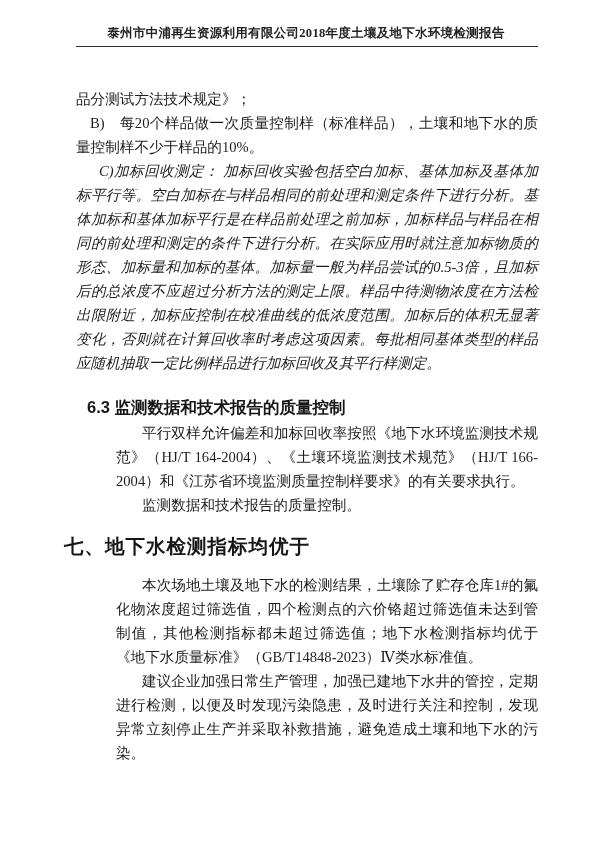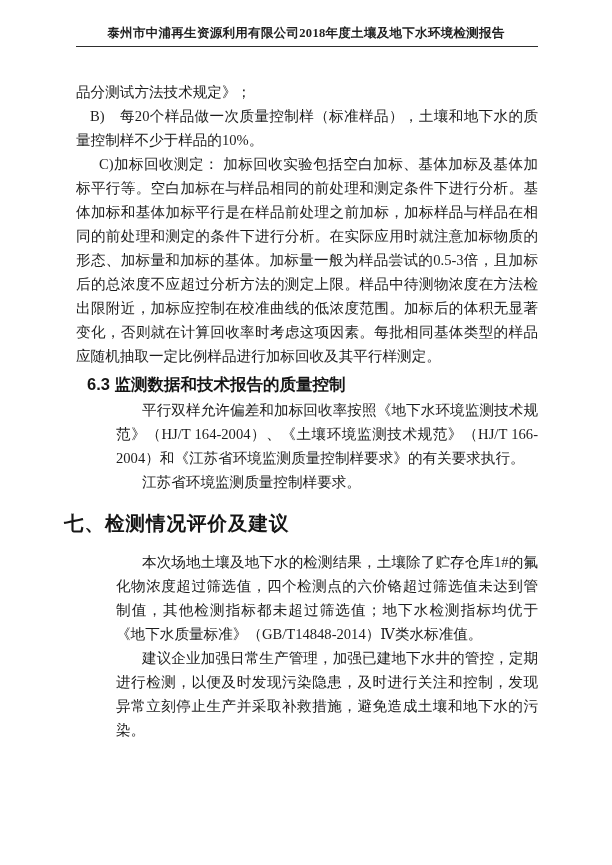--- a/index.html
+++ b/index.html
@@ -25,37 +25,37 @@
     color: #222;
   }
   .header-rule {
     position: absolute;
     top: 46px; left: 76px; width: 462px;
     height: 0;
     border-top: 1.5px solid #2e2e2e;
   }
   .content {
     position: absolute;
-    top: 80px; left: 76px; width: 462px;
+    top: 87px; left: 76px; width: 462px;
     font-size: 14.6px;
     line-height: 24px;
     text-align: justify;
     text-justify: inter-ideograph;
     color: #1c1c1c;
   }
   p.p-cont { text-indent: 0; }
   p.p-item-b { text-indent: 14px; }
-  p.p-item-c { text-indent: 23px; }
+  p.p-item-c { text-indent: 23px; font-style: italic; }
   p.p-item-d { padding-left: 10px; }
   h2.h-63 {
     font-family: "Liberation Sans", "DejaVu Sans", sans-serif;
     font-size: 16.5px;
     font-weight: 700;
     line-height: 22px;
-    margin: 5px 0 3px 11px;
+    margin: 21px 0 3px 11px;
     color: #161616;
   }
   p.p-indent { text-indent: 26px; margin-left: 40px; }
   h1.h-7 {
     font-family: "Liberation Sans", "DejaVu Sans", sans-serif;
     font-size: 19.5px;
     font-weight: 700;
     line-height: 26px;
     letter-spacing: 1px;
     margin: 16px 0 14px -12px;
@@ -84,24 +84,24 @@
 
     <p class="p-item-b">B)　每20个样品做一次质量控制样（标准样品），土壤和地下水的质量控制样不少于样品的10%。</p>
 
     <p class="p-item-c">C)加标回收测定： 加标回收实验包括空白加标、基体加标及基体加标平行等。空白加标在与样品相同的前处理和测定条件下进行分析。基体加标和基体加标平行是在样品前处理之前加标，加标样品与样品在相同的前处理和测定的条件下进行分析。在实际应用时就注意加标物质的形态、加标量和加标的基体。加标量一般为样品尝试的0.5-3倍，且加标后的总浓度不应超过分析方法的测定上限。样品中待测物浓度在方法检出限附近，加标应控制在校准曲线的低浓度范围。加标后的体积无显著变化，否则就在计算回收率时考虑这项因素。每批相同基体类型的样品应随机抽取一定比例样品进行加标回收及其平行样测定。</p>
 
 
     <h2 class="h-63">6.3 监测数据和技术报告的质量控制</h2>
 
     <p class="p-indent">平行双样允许偏差和加标回收率按照《地下水环境监测技术规范》（HJ/T 164-2004）、《土壤环境监测技术规范》（HJ/T 166-2004）和《江苏省环境监测质量控制样要求》的有关要求执行。</p>
 
-    <p class="p-indent">江苏省环境监测质量控制样要求。</p>
+    <p class="p-indent">监测数据和技术报告的质量控制。</p>
 
-    <h1 class="h-7">七、检测情况评价及建议</h1>
+    <h1 class="h-7">七、地下水检测指标均优于</h1>
 
-    <p class="p-indent">本次场地土壤及地下水的检测结果，土壤除了贮存仓库1#的氟化物浓度超过筛选值，四个检测点的六价铬超过筛选值未达到管制值，其他检测指标都未超过筛选值；地下水检测指标均优于《地下水质量标准》（GB/T14848-2014）Ⅳ类水标准值。</p>
+    <p class="p-indent">本次场地土壤及地下水的检测结果，土壤除了贮存仓库1#的氟化物浓度超过筛选值，四个检测点的六价铬超过筛选值未达到管制值，其他检测指标都未超过筛选值；地下水检测指标均优于《地下水质量标准》（GB/T14848-2023）Ⅳ类水标准值。</p>
 
     <p class="p-indent">建议企业加强日常生产管理，加强已建地下水井的管控，定期进行检测，以便及时发现污染隐患，及时进行关注和控制，发现异常立刻停止生产并采取补救措施，避免造成土壤和地下水的污染。</p>
 
   </div>
 
 
 </div>
 
 </body></html>

